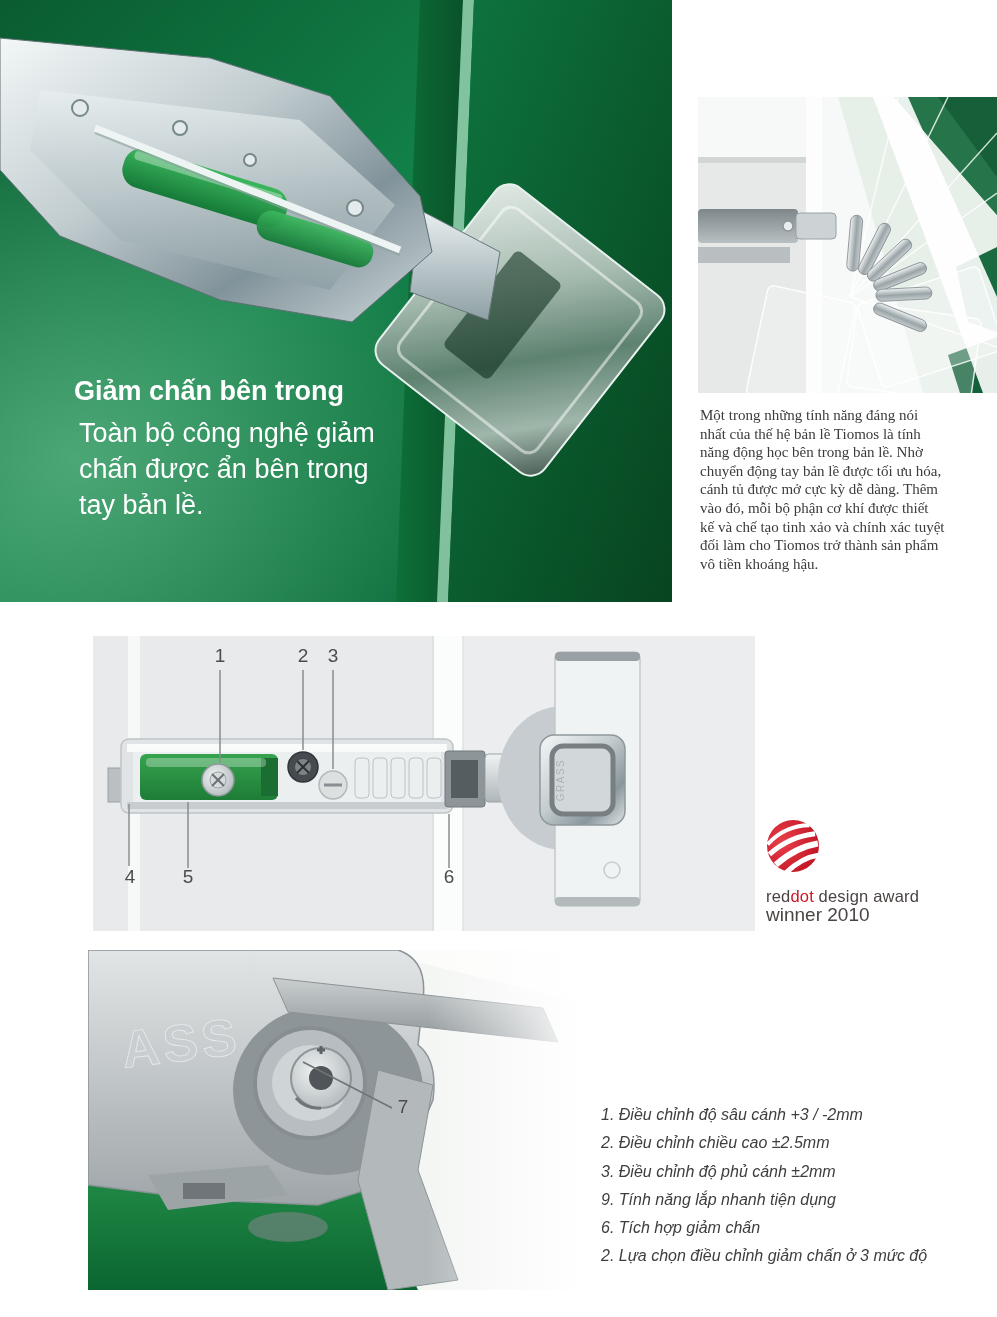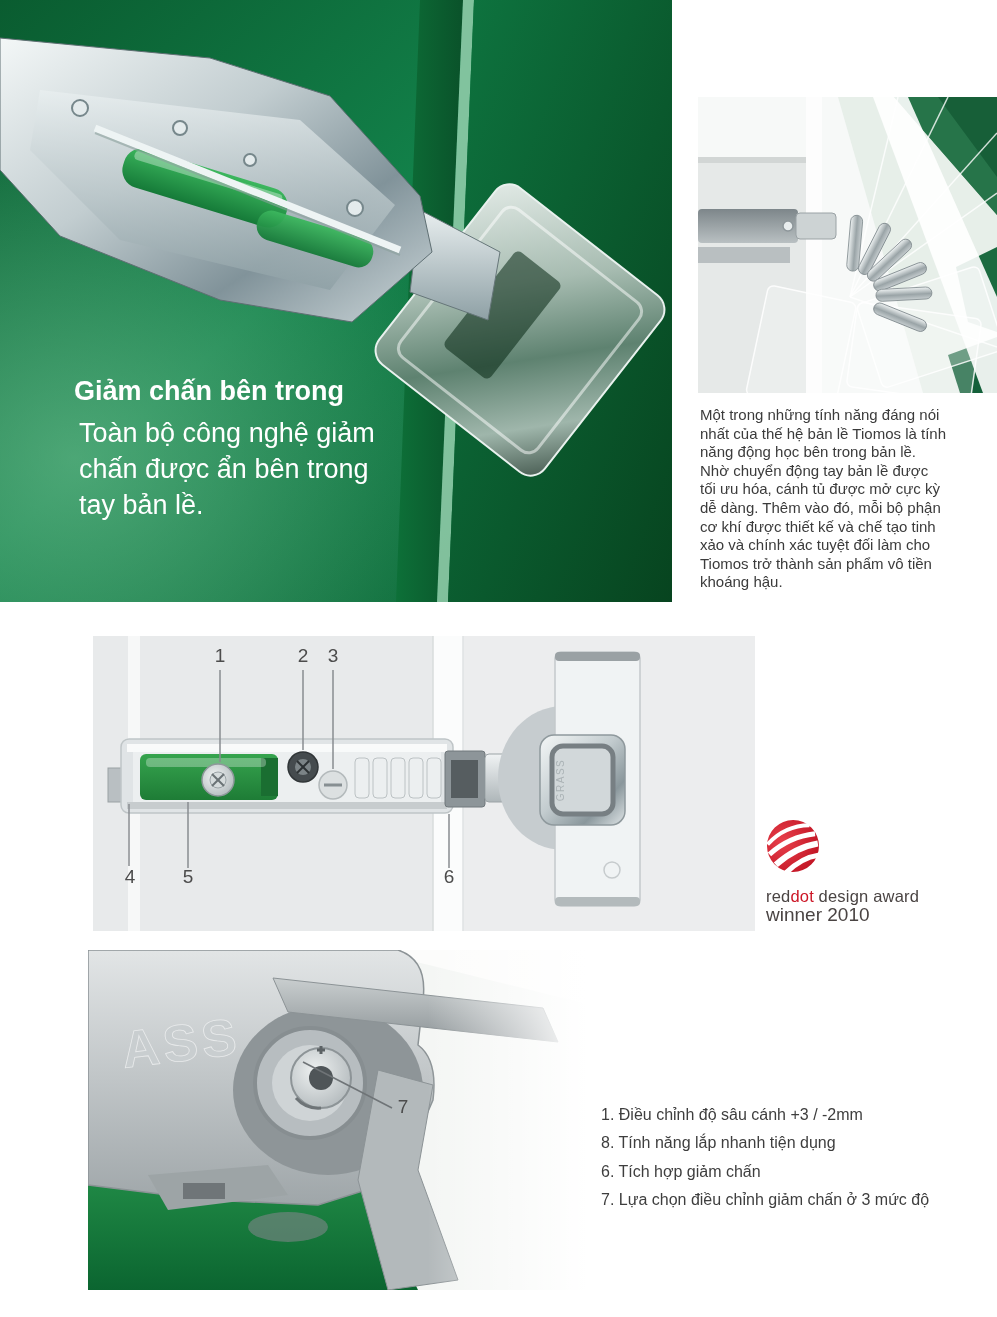--- a/index.html
+++ b/index.html
@@ -4,31 +4,31 @@
 <style>
   html,body{margin:0;padding:0;background:#ffffff;}
   .page{position:relative;width:997px;height:1317px;background:#ffffff;overflow:hidden;
         font-family:"Liberation Sans","DejaVu Sans",sans-serif;}
   .abs{position:absolute;}
   
   .hero-text{left:74px;top:374px;color:#ffffff;}
   .hero-title{font-size:27px;font-weight:700;line-height:34px;margin:0 0 7px 0;}
   .hero-body{font-size:27px;font-weight:400;line-height:36px;white-space:pre-line;margin:5px;}
   
-  .intro{left:700px;top:406px;width:246px;font-size:15px;line-height:18.6px;color:#3b3b3b;}
+  .intro{left:700px;top:406px;width:246px;font-size:15px;line-height:18.6px;color:#3b3b3b;font-family:Liberation Serif, serif;}
   
   .co{position:absolute;transform:translateX(-50%);font-size:19px;color:#4c4c4c;line-height:22px;}
   
   .award-text{left:766px;top:886px;color:#4a4443;}
   .award-line1{font-size:16.5px;line-height:20px;letter-spacing:0.2px;}
   .award-line1 .dot{color:#cc1626;}
   .award-line1 .rest{margin-left:0.28em;}
   .award-line2{font-size:19px;line-height:18px;}
   
-  .features{left:601px;top:1106px;width:392px;color:#3e3e3e;}
+  .features{left:601px;top:1106px;width:392px;color:#3e3e3e;font-style:italic;}
   .features .item{font-size:16px;line-height:17px;margin-bottom:11.3px;}
 </style>
 </head>
 <body>
 
 <div class="page">
 
   <svg class="abs" style="left:0;top:0" width="672" height="602" viewBox="0 0 672 602">
     <defs>
       <linearGradient id="h-bg" x1="0" y1="0" x2="1" y2="1">
@@ -340,18 +340,20 @@
       <text x="36" y="118" transform="rotate(-7 36 118)" font-size="52" font-weight="700" letter-spacing="4" fill="#c9ced0" stroke="rgba(255,255,255,.6)" stroke-width=".8">ASS</text>
     </g>
     <rect x="340" y="0" width="245" height="340" fill="url(#d-fade)"></rect>
     <line x1="215" y1="112" x2="304" y2="158" stroke="#6f7477" stroke-width="1.5"></line>
   </svg>
 
   <div class="co" style="left:403px;top:1096px">7</div>
 
   <div class="abs features">
     <div class="item">1. Điều chỉnh độ sâu cánh +3 / -2mm</div>
-    <div class="item">8. Tính năng lắp nhanh tiện dụng</div>
+    <div class="item">2. Điều chỉnh chiều cao ±2.5mm</div>
+    <div class="item">3. Điều chỉnh độ phủ cánh ±2mm</div>
+    <div class="item">9. Tính năng lắp nhanh tiện dụng</div>
     <div class="item">6. Tích hợp giảm chấn</div>
-    <div class="item">7. Lựa chọn điều chỉnh giảm chấn ở 3 mức độ</div>
+    <div class="item">2. Lựa chọn điều chỉnh giảm chấn ở 3 mức độ</div>
   </div>
 
 </div>
 
 </body></html>

